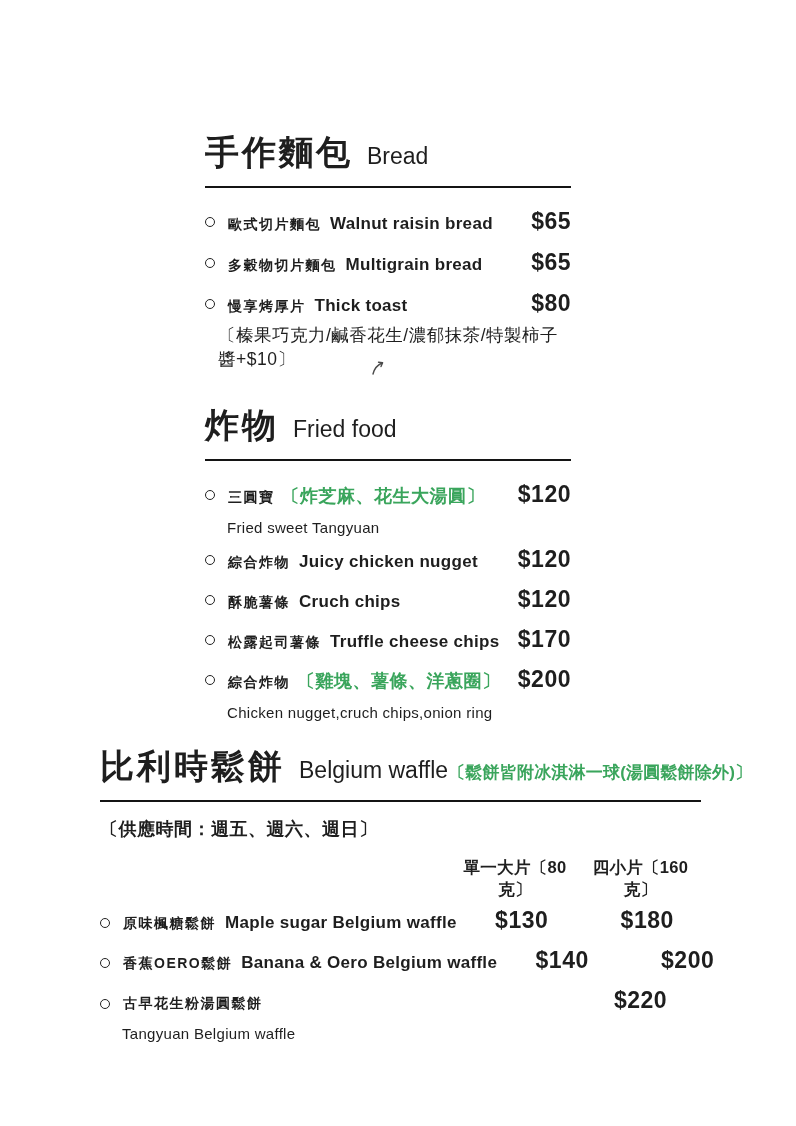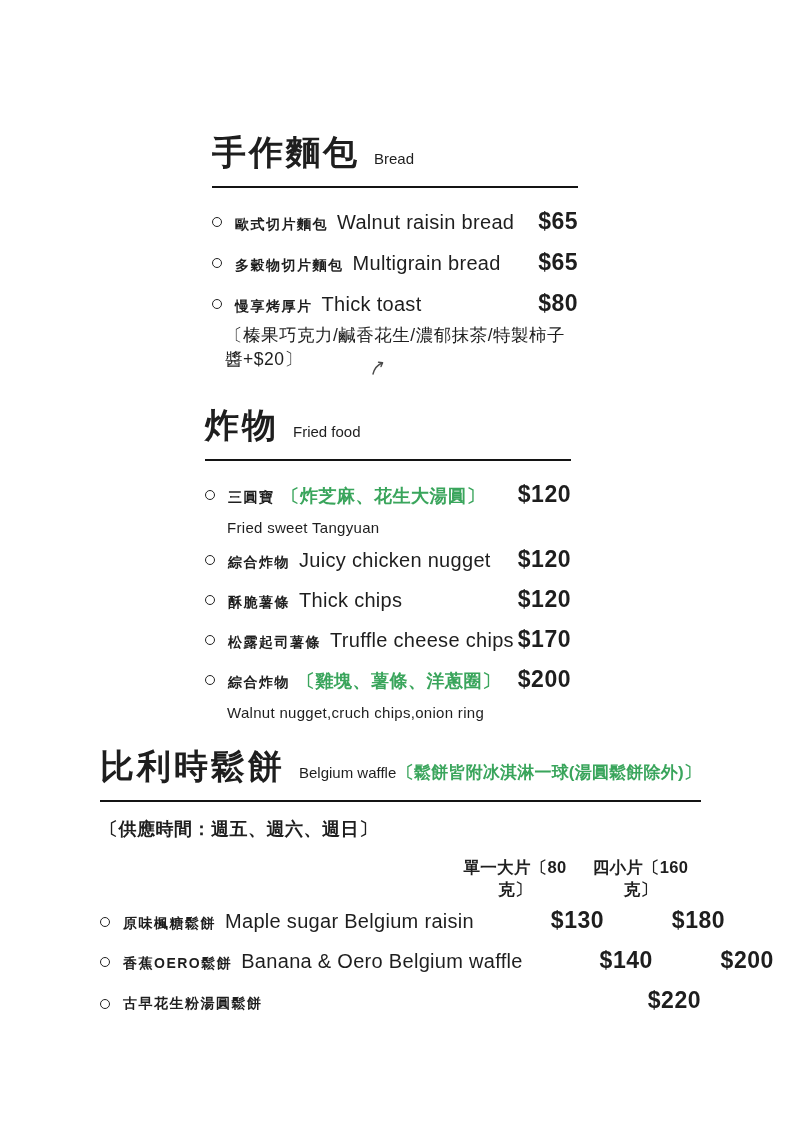--- a/index.html
+++ b/index.html
@@ -10,53 +10,53 @@
   html,body{margin:0;padding:0;background:#fff;}
   .page{
     position:relative;
     width:796px;height:1126px;
     background:#ffffff;
     font-family:"Liberation Sans",sans-serif;
     color:var(--ink);
     overflow:hidden;
   }
   .section{position:absolute;}
-  #sec-bread{left:212px;top:130px;width:366px;}
+  #sec-bread{left:205px;top:130px;width:366px;}
   #sec-fried{left:205px;top:403px;width:366px;}
   #sec-waffle{left:100px;top:744px;width:601px;}
 
   .sec-head{display:flex;align-items:baseline;}
   .sec-title-zh{font-size:34px;font-weight:600;letter-spacing:3px;white-space:nowrap;}
-  .sec-title-en{font-size:15px;font-weight:500;margin-left:14px;white-space:nowrap;}
+  .sec-title-en{font-size:23px;font-weight:500;margin-left:14px;white-space:nowrap;}
   .sec-green{font-size:17px;font-weight:600;margin-left:auto;color:var(--green);white-space:nowrap;letter-spacing:0.2px;}
   .rule{border-top:2.5px solid #141414;margin-top:10px;}
 
   .item-row{display:flex;align-items:baseline;height:28px;}
   .bullet{
     width:8px;height:8px;border:1.7px solid #222;border-radius:50%;
     margin-right:13px;flex:none;align-self:center;background:transparent;
   }
   .zh{font-size:14px;font-weight:600;letter-spacing:1.5px;white-space:nowrap;}
-  .en{font-size:20px;font-weight:400;margin-left:9px;letter-spacing:0.3px;white-space:nowrap;}
+  .en{font-size:17px;font-weight:700;margin-left:9px;letter-spacing:0.3px;white-space:nowrap;}
   .price{margin-left:auto;font-size:23px;font-weight:600;letter-spacing:0.5px;}
   .item-green{font-size:18px;font-weight:600;margin-left:7px;color:var(--green);letter-spacing:0.5px;white-space:nowrap;}
   .sub-en{font-size:15px;font-weight:500;margin-left:22px;margin-top:10px;letter-spacing:0.3px;}
   .note-line{font-size:17.5px;font-weight:500;margin-left:13px;margin-top:5px;letter-spacing:0.5px;}
 
   
   #sec-bread .item-row{margin-top:13px;}
   #sec-bread .items .item-row:first-child{margin-top:20px;}
   #sec-fried .item-row{margin-top:12px;}
   #sec-fried .items .item-row:first-child{margin-top:20px;}
   #sec-fried .item-row.after-sub{margin-top:10px;}
 
   
   .wgrid{display:grid;grid-template-columns:1fr 130px 121px;align-items:baseline;}
   .wcol-head{font-size:16.5px;font-weight:600;text-align:center;letter-spacing:0.3px;}
-  .wprice{font-size:23px;font-weight:600;text-align:right;letter-spacing:0.5px;}
+  .wprice{font-size:23px;font-weight:600;text-align:center;letter-spacing:0.5px;}
   .wname{display:flex;align-items:baseline;}
   .service-note{font-size:18px;font-weight:600;margin-top:15px;letter-spacing:0.5px;}
   .wheader-row{margin-top:16px;}
   .wrow-1{margin-top:6px;height:28px;}
   .wrow{margin-top:12px;height:28px;}
 
   .arrow-mark{position:absolute;left:370px;top:359px;width:18px;height:18px;}
 </style>
 </head>
 <body>
@@ -81,21 +81,21 @@
         <span class="zh">多穀物切片麵包</span>
         <span class="en">Multigrain bread</span>
         <span class="price">$65</span>
       </div>
       <div class="item-row">
         <span class="bullet"></span>
         <span class="zh">慢享烤厚片</span>
         <span class="en">Thick toast</span>
         <span class="price">$80</span>
       </div>
-      <div class="note-line">〔榛果巧克力/鹹香花生/濃郁抹茶/特製柿子醬+$20〕</div>
+      <div class="note-line">〔榛果巧克力/鹹香花生/濃郁抹茶/特製柿子醬+$10〕</div>
     </div>
   </div>
 
   <svg class="arrow-mark" viewBox="0 0 18 18">
     <path d="M3,15 Q5,7 12,4" fill="none" stroke="#4a4a4a" stroke-width="1.4" stroke-linecap="round"></path>
     <path d="M8.5,3.2 L12.6,3.8 L11,7.6" fill="none" stroke="#4a4a4a" stroke-width="1.4" stroke-linecap="round" stroke-linejoin="round"></path>
   </svg>
 
   <div class="section" id="sec-fried">
     <div class="sec-head">
@@ -113,36 +113,36 @@
       <div class="sub-en">Fried sweet Tangyuan</div>
       <div class="item-row after-sub">
         <span class="bullet"></span>
         <span class="zh">綜合炸物</span>
         <span class="en">Juicy chicken nugget</span>
         <span class="price">$120</span>
       </div>
       <div class="item-row">
         <span class="bullet"></span>
         <span class="zh">酥脆薯條</span>
-        <span class="en">Thick chips</span>
+        <span class="en">Cruch chips</span>
         <span class="price">$120</span>
       </div>
       <div class="item-row">
         <span class="bullet"></span>
         <span class="zh">松露起司薯條</span>
         <span class="en">Truffle cheese chips</span>
         <span class="price">$170</span>
       </div>
       <div class="item-row">
         <span class="bullet"></span>
         <span class="zh">綜合炸物</span>
         <span class="item-green">〔雞塊、薯條、洋蔥圈〕</span>
         <span class="price">$200</span>
       </div>
-      <div class="sub-en">Walnut nugget,cruch chips,onion ring</div>
+      <div class="sub-en">Chicken nugget,cruch chips,onion ring</div>
     </div>
   </div>
 
   <div class="section" id="sec-waffle">
     <div class="sec-head">
       <span class="sec-title-zh">比利時鬆餅</span>
       <span class="sec-title-en">Belgium waffle</span>
       <span class="sec-green">〔鬆餅皆附冰淇淋一球(湯圓鬆餅除外)〕</span>
     </div>
     <div class="rule"></div>
@@ -151,21 +151,21 @@
     <div class="wgrid wheader-row">
       <span></span>
       <span class="wcol-head">單一大片〔80克〕</span>
       <span class="wcol-head">四小片〔160克〕</span>
     </div>
 
     <div class="wgrid wrow-1">
       <span class="wname">
         <span class="bullet"></span>
         <span class="zh">原味楓糖鬆餅</span>
-        <span class="en">Maple sugar Belgium raisin</span>
+        <span class="en">Maple sugar Belgium waffle</span>
       </span>
       <span class="wprice">$130</span>
       <span class="wprice">$180</span>
     </div>
 
     <div class="wgrid wrow">
       <span class="wname">
         <span class="bullet"></span>
         <span class="zh">香蕉OERO鬆餅</span>
         <span class="en">Banana &amp; Oero Belgium waffle</span>
@@ -175,15 +175,16 @@
     </div>
 
     <div class="wgrid wrow">
       <span class="wname">
         <span class="bullet"></span>
         <span class="zh">古早花生粉湯圓鬆餅</span>
       </span>
       <span class="wprice"></span>
       <span class="wprice">$220</span>
     </div>
+    <div class="sub-en">Tangyuan Belgium waffle</div>
   </div>
 
 </div>
 
 </body></html>

